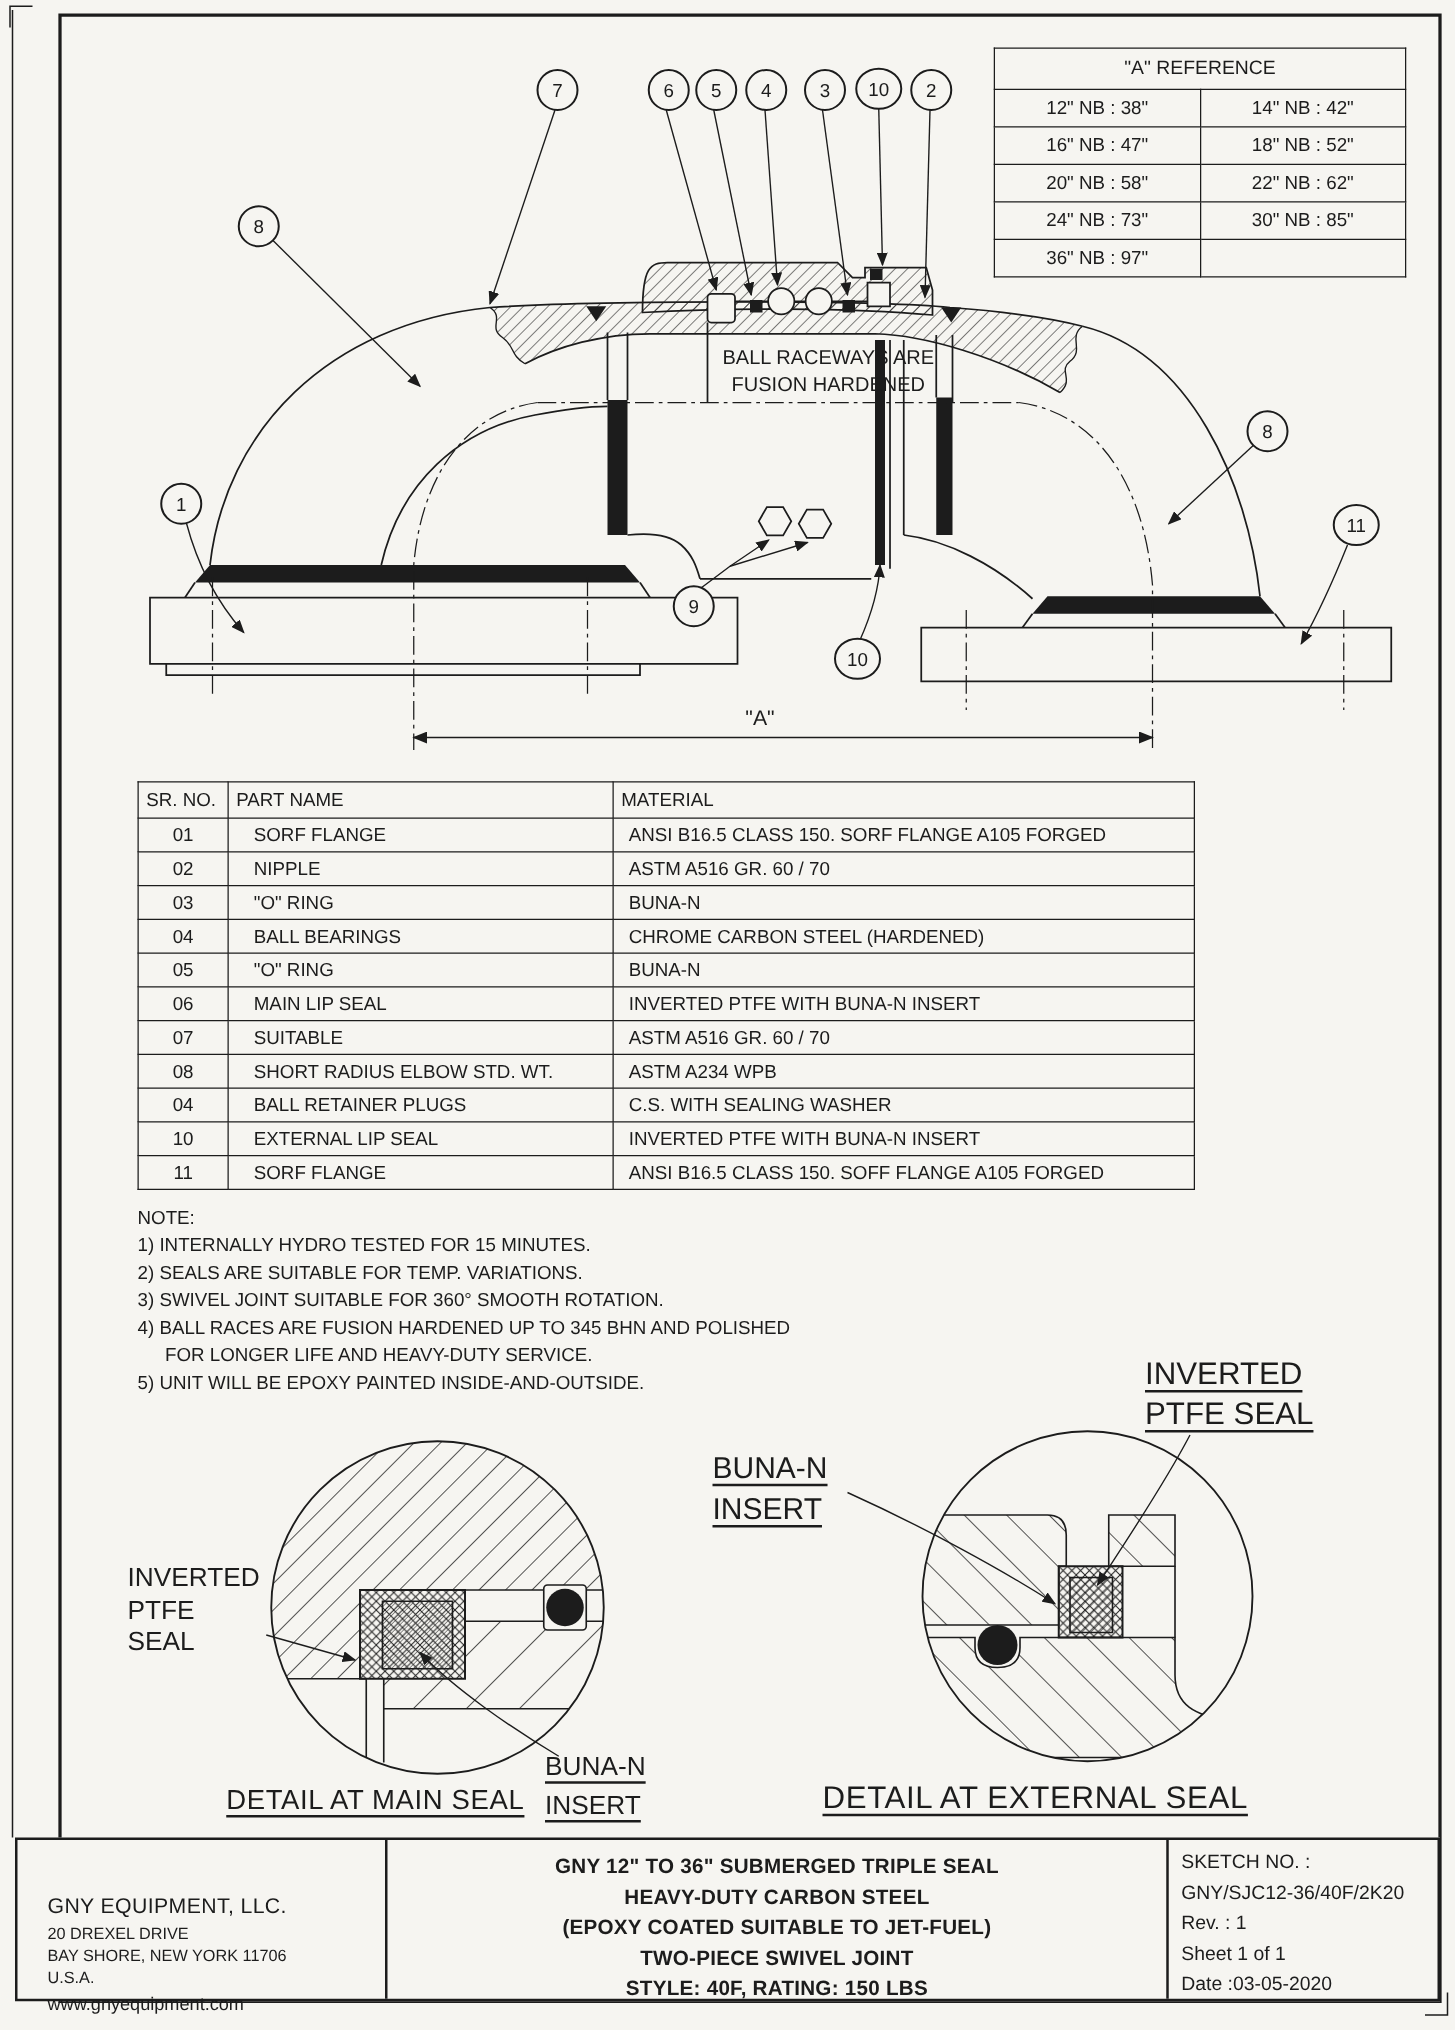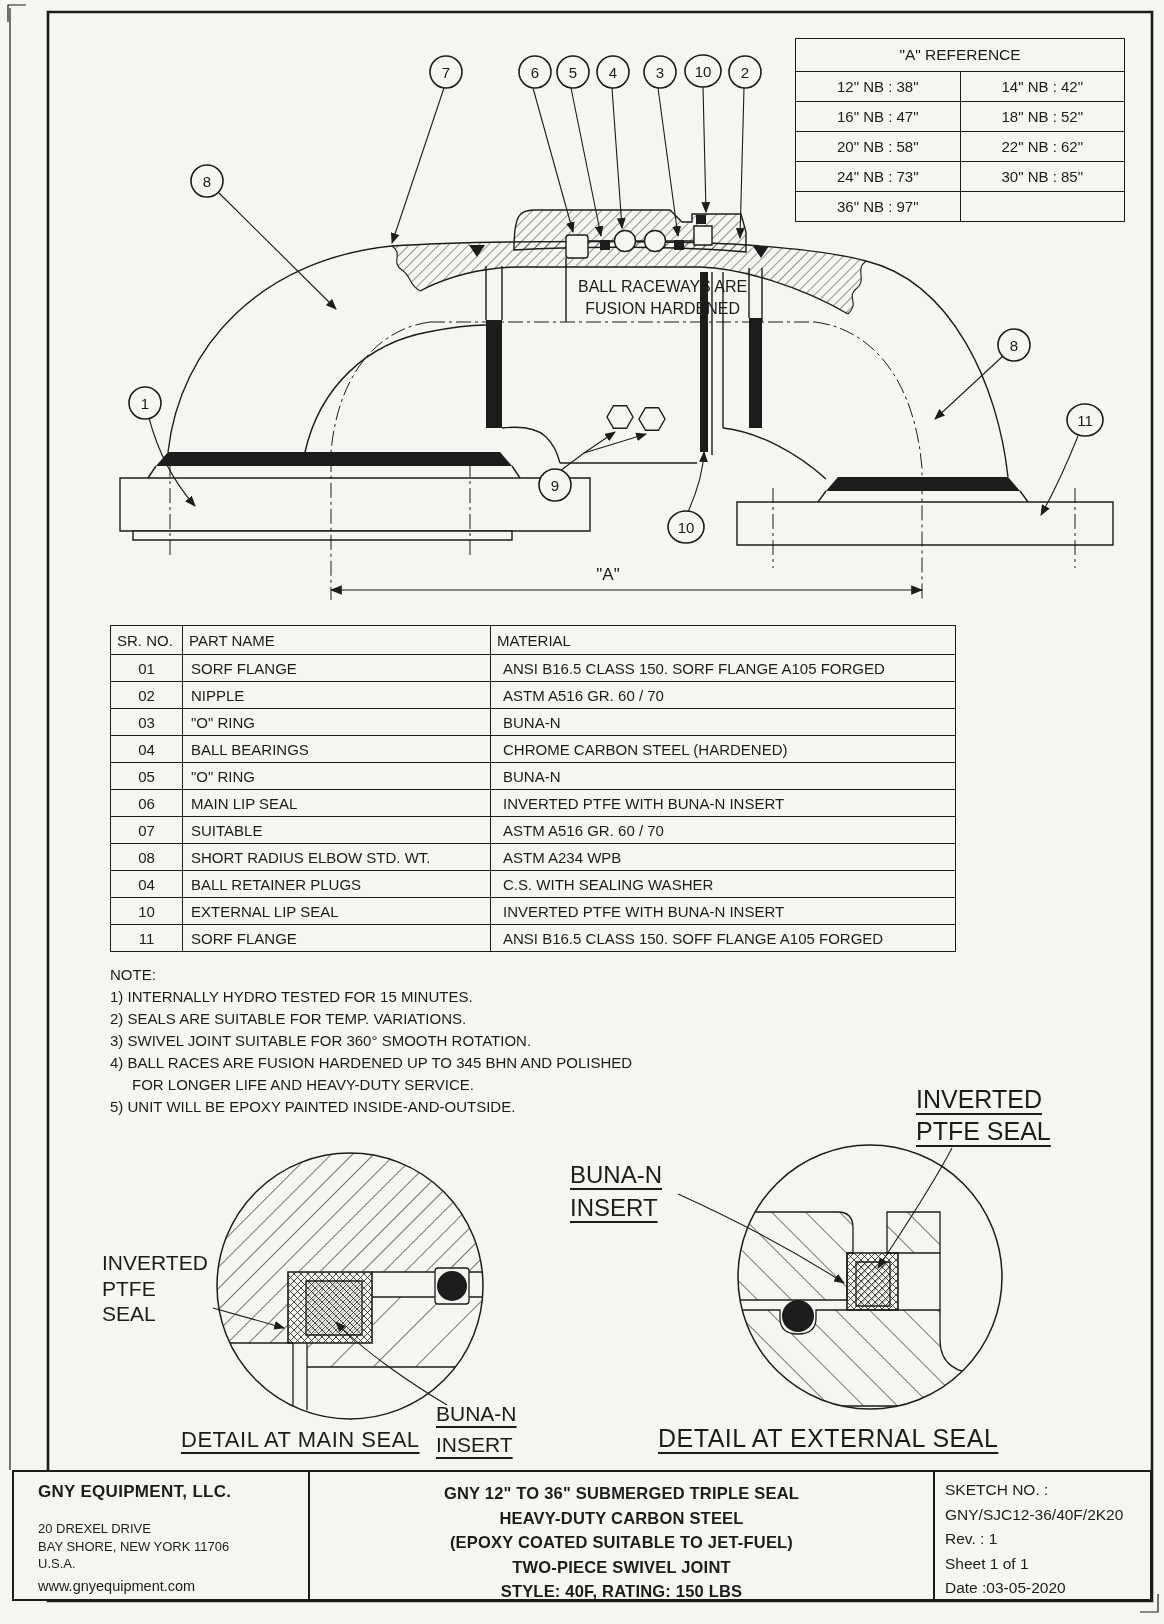--- a/index.html
+++ b/index.html
@@ -27,43 +27,43 @@
   table.parts {
     position:absolute; left:110px; top:625px; width:845px;
     border-collapse:collapse; table-layout:fixed; font-size:15px;
   }
   table.parts th, table.parts td { border:1.6px solid #1c1c1c; height:26px; padding:0 6px; }
   table.parts th { font-weight:normal; text-align:left; height:28px; }
   table.parts col.c1 { width:72px; }
   table.parts col.c2 { width:308px; }
   table.parts col.c3 { width:465px; }
   table.parts td.sr { text-align:center; padding:0; }
-  table.parts td.pn { padding-left:8px; }
+  table.parts td.pn { padding-left:20px; }
   table.parts td.mt { padding-left:12px; }
 
   .notes { position:absolute; left:110px; top:964px; font-size:15px; line-height:22px; white-space:nowrap; }
   .notes .b { font-weight:normal; }
   .notes .ind { padding-left:22px; }
 
   .ann { position:absolute; left:578px; top:276px; font-size:16px; line-height:22px; white-space:nowrap;text-align:center; }
 
   .lbl { position:absolute; white-space:nowrap; }
   .u { text-decoration:underline; text-decoration-thickness:1.5px; text-underline-offset:5px; }
 
   
   .tb {
     position:absolute; left:12px; top:1470px; width:1140px; height:131px;
     border:2.2px solid #1c1c1c; display:flex; box-sizing:border-box; background:#f6f5f1;
   }
   .tb .cell { box-sizing:border-box; height:100%; }
   .tb .c-left  { width:296px; border-right:2.2px solid #1c1c1c; padding:10px 0 0 24px; }
   .tb .c-mid   { width:625px; border-right:2.2px solid #1c1c1c; text-align:center; padding-top:9px; }
   .tb .c-right { flex:1; padding:6px 16px 0 10px; }
-  .tb .co-name { font-size:17px; font-weight:bold; letter-spacing:.3px; }
-  .tb .co-addr { font-size:13px; line-height:17.5px; margin-top:18px; }
+  .tb .co-name { font-size:17px; font-weight:normal; letter-spacing:.3px;margin-top:33px; }
+  .tb .co-addr { font-size:13px; line-height:17.5px; margin-top:3px; }
   .tb .co-web  { font-size:14.5px; margin-top:5px; }
   .tb .t-line  { font-size:16.5px; font-weight:bold; line-height:24.5px; letter-spacing:.2px; }
   .tb .sk-line { font-size:15.5px; line-height:24.5px; white-space:nowrap; }
 </style>
 </head>
 <body>
 
 <div class="page">
 
   <svg class="draw" width="1164" height="1624" viewBox="0 0 1164 1624">

